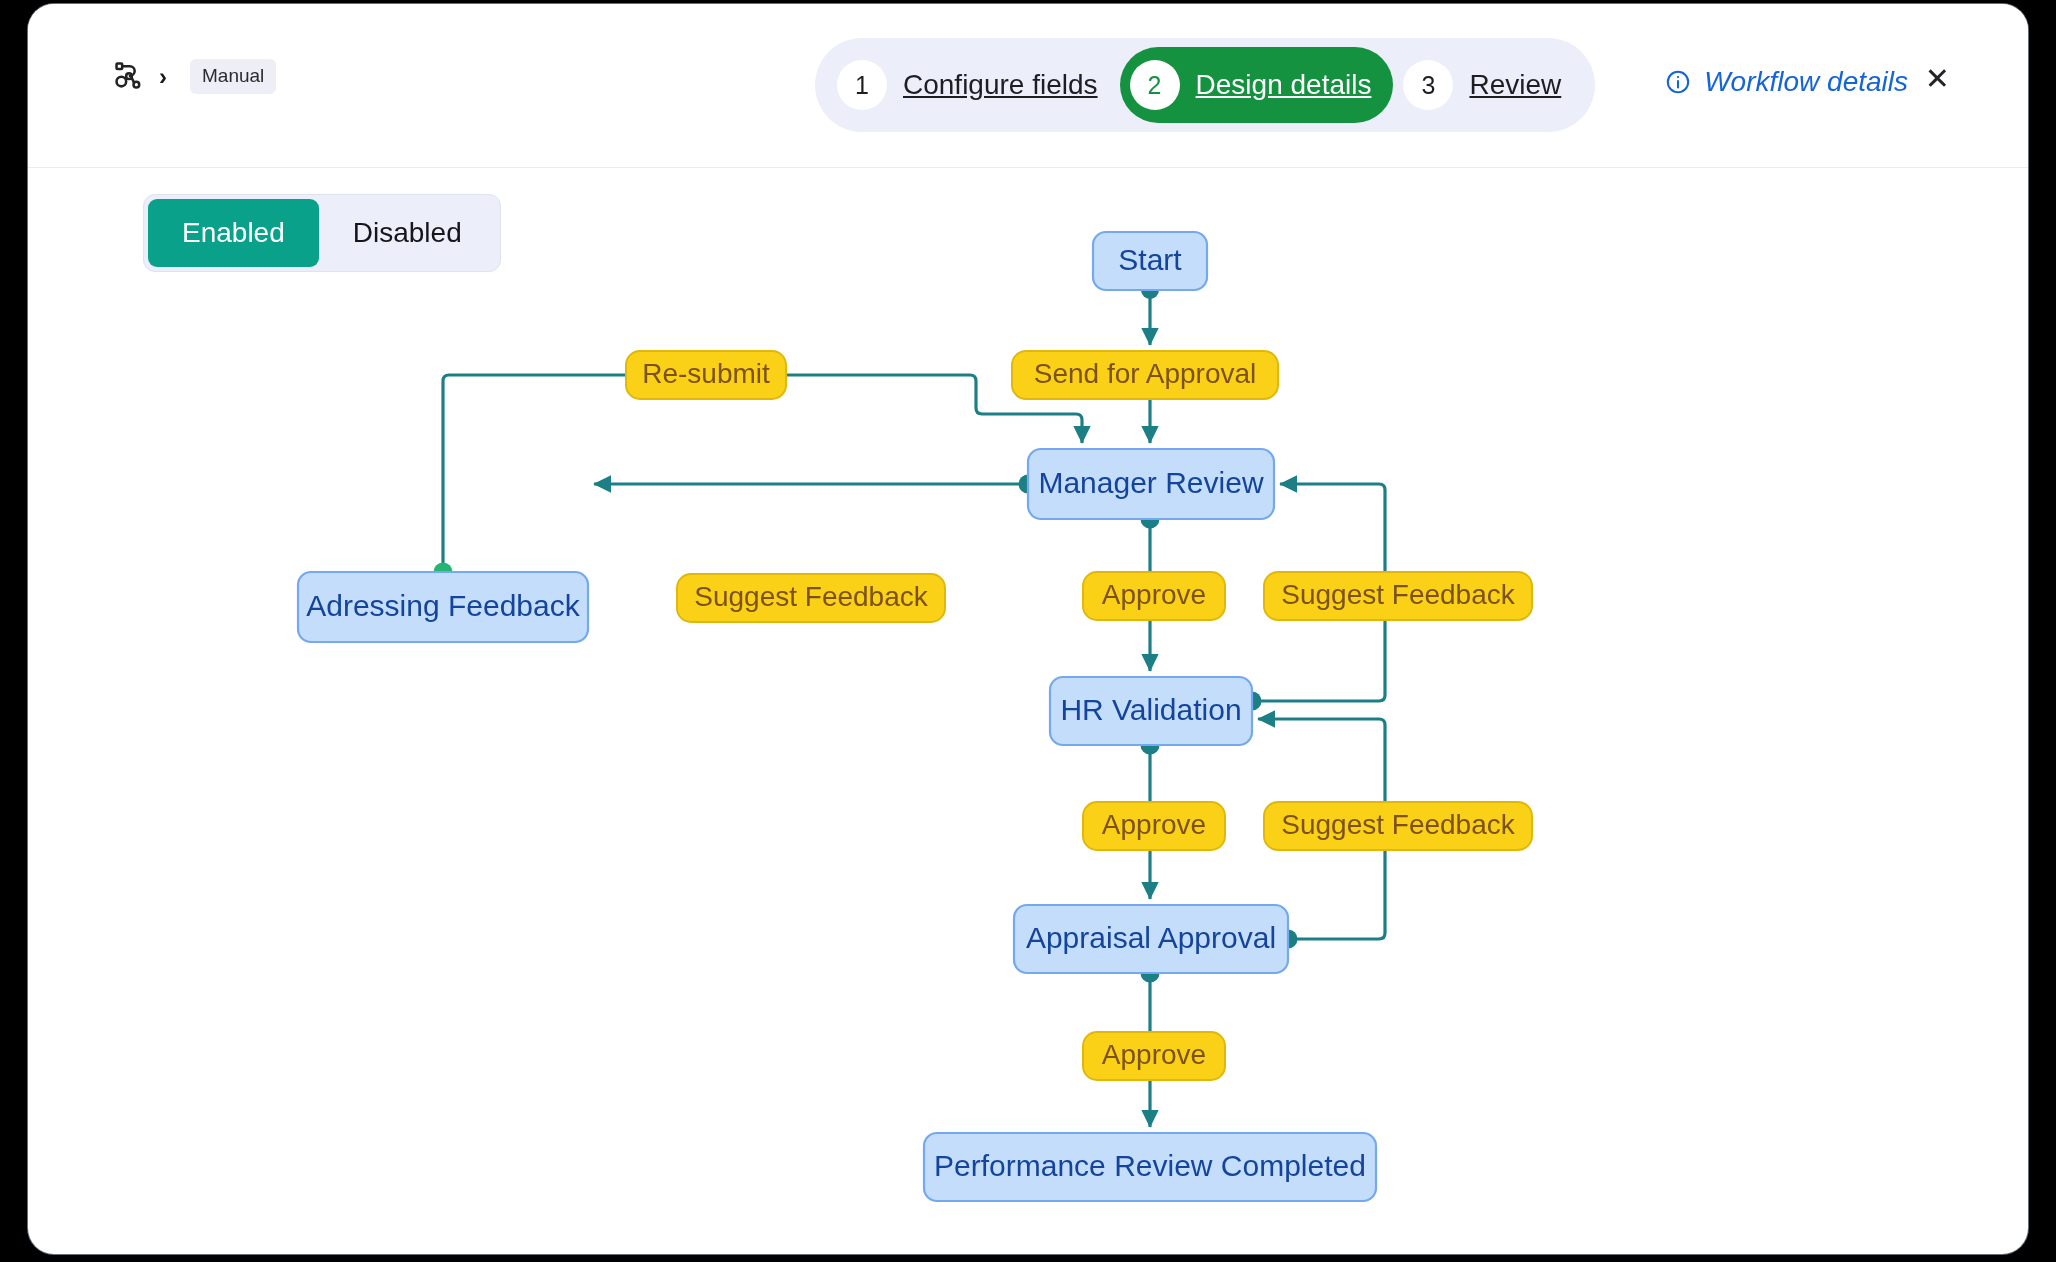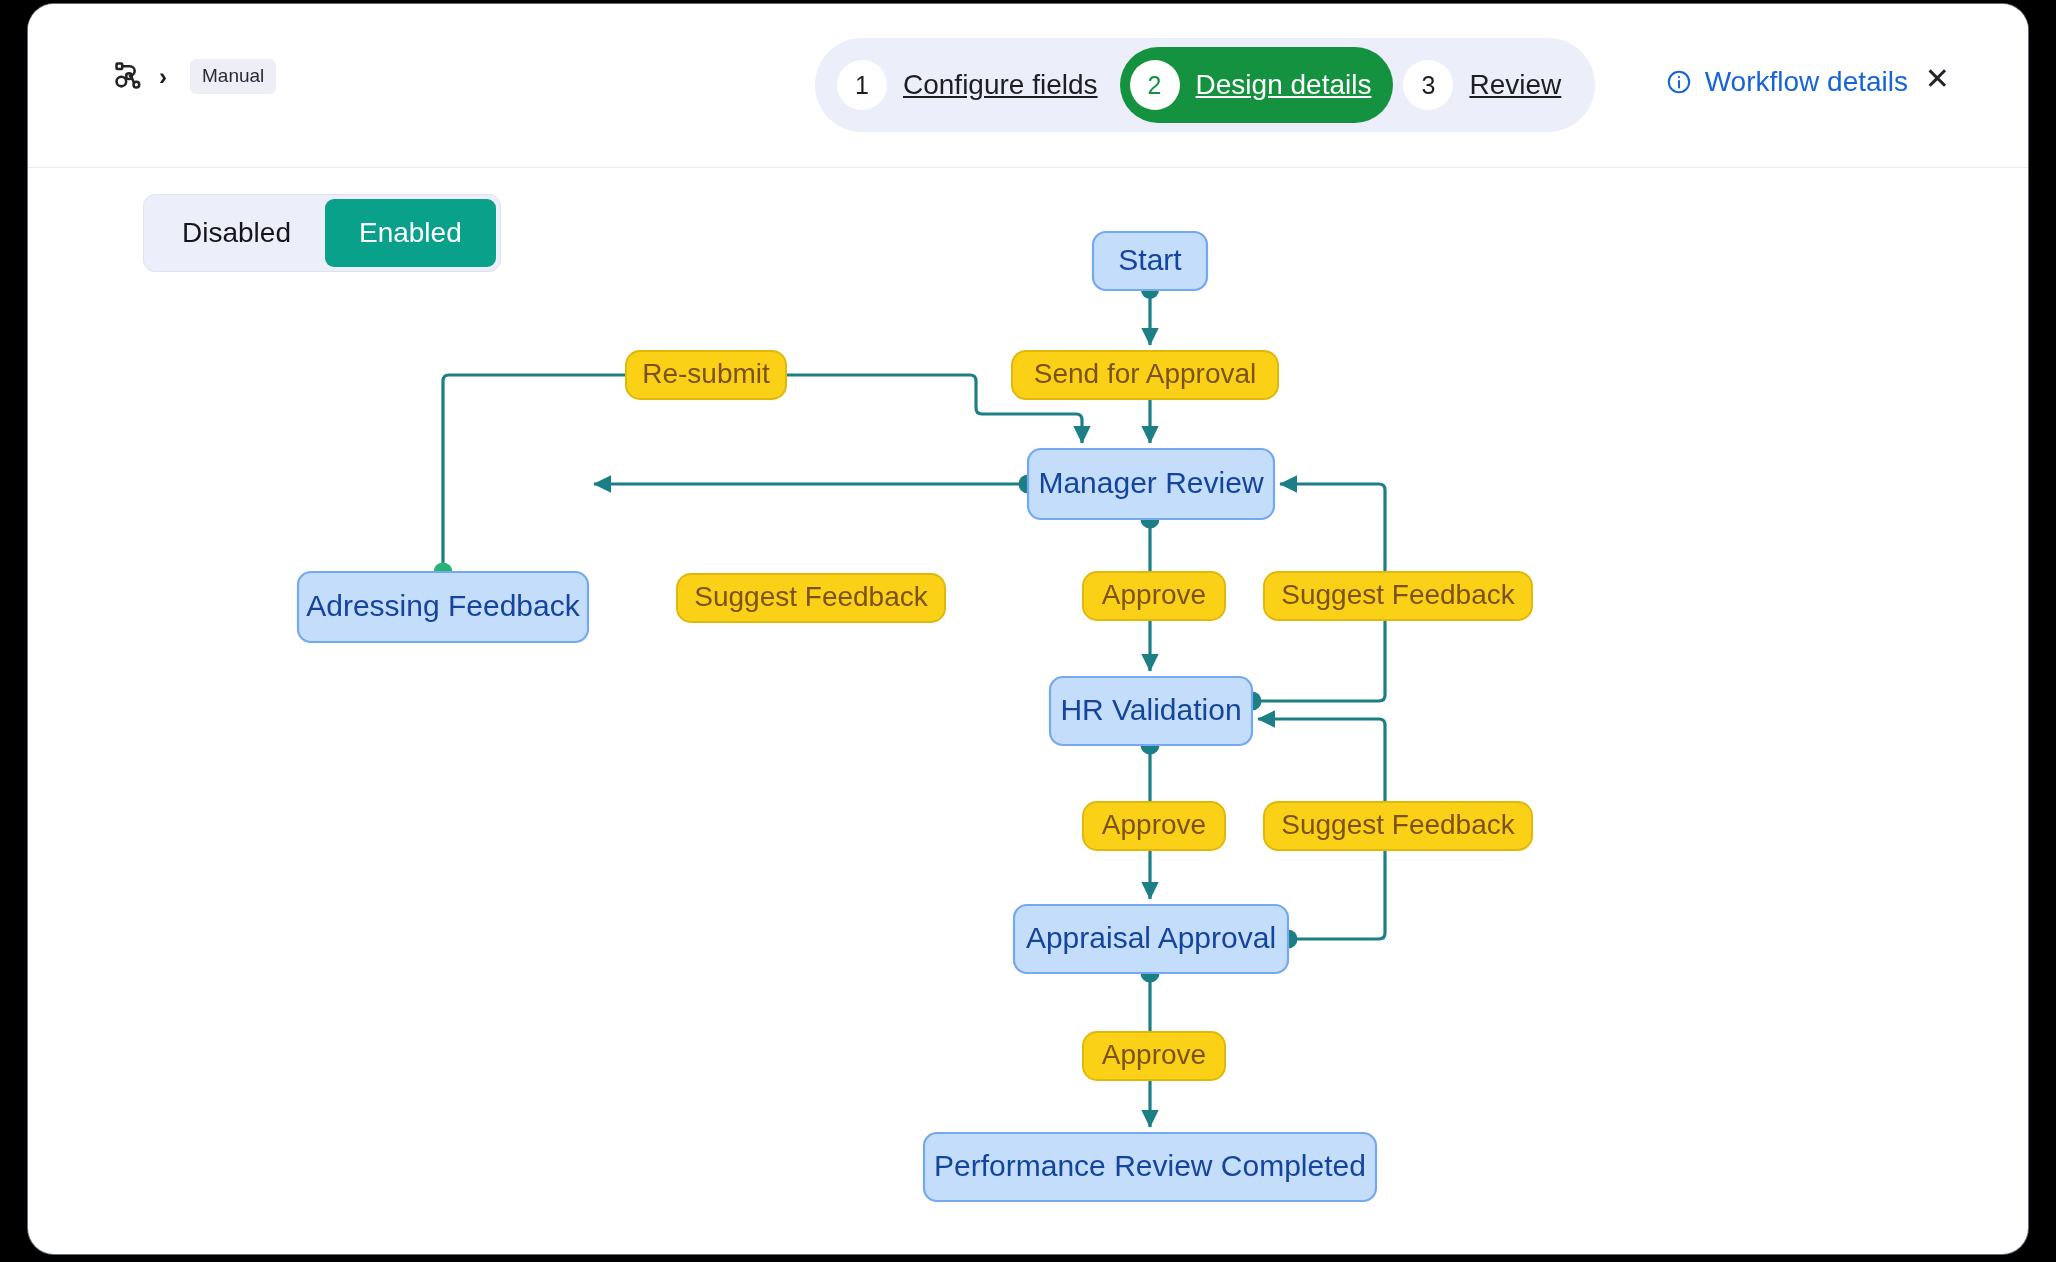--- a/index.html
+++ b/index.html
@@ -72,21 +72,21 @@
   .step.active { background: #14923f; }
   .step.active .lbl { color: #ffffff; }
   .step.active .num { color: #14923f; }
 
   .wf-details {
     position: absolute; right: 120px; top: 62px;
     display: flex; align-items: center; gap: 13px;
     color: #1565d8;
   }
   .info-ic { width: 26px; height: 26px; display: block; }
-  .wf-details .txt { font-size: 28px; color: #1565d8; white-space: nowrap; }
+  .wf-details .txt { font-size: 28px; color: #1565d8; white-space: nowrap; font-style: italic; }
   .close-x {
     position: absolute; right: 78px; top: 62px;
     font-size: 30px; color: #22242a; line-height: 26px;
     font-family: "Liberation Sans", sans-serif;
   }
 
   
   .toggle {
     position: absolute; left: 115px; top: 190px;
     display: flex; align-items: stretch;
@@ -164,22 +164,22 @@
           <line x1="12" y1="11" x2="12" y2="17" stroke-linecap="round"></line>
           <circle cx="12" cy="7.4" r="1.05" fill="#1565d8" stroke="none"></circle>
         </svg>
       </span>
       <span class="txt">Workflow details</span>
     </div>
     <div class="close-x">✕</div>
   </div>
 
   <div class="toggle">
+    <div class="tg-btn on">Enabled</div>
     <div class="tg-btn">Disabled</div>
-    <div class="tg-btn on">Enabled</div>
   </div>
 
   <div class="canvas">
     <svg class="flow" viewBox="0 0 2000 1086">
       <defs>
         <marker id="arw" viewBox="0 0 10 10" refX="8.6" refY="5" markerWidth="6.2" markerHeight="6.2" orient="auto-start-reverse">
           <path d="M 0 0.6 L 9 5 L 0 9.4 z" fill="#1b7f85"></path>
         </marker>
       </defs>
 

